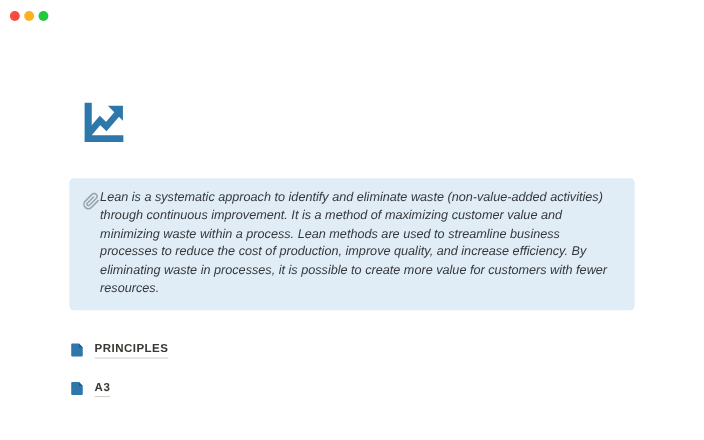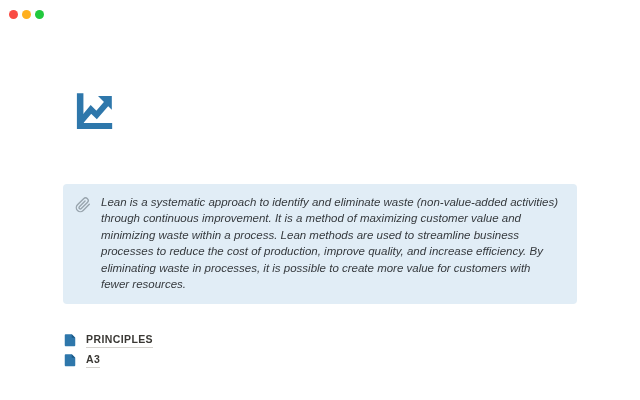--- a/index.html
+++ b/index.html
@@ -27,42 +27,41 @@
     width: 46px; height: 46px;
   }
   .page-title {
     margin-top: 27px;
     font-size: 23px;
     font-weight: 700;
     letter-spacing: 0.2px;
     color: #2f2d2a;
   }
   .callout {
-    margin-top: 50px;
+    margin-top: 28px;
     width: 514px;
     min-height: 89px;
     background: #e1edf6;
     border-radius: 4px;
     padding: 10px 16px 12px 12px;
     display: flex;
-    gap: 10px;
   }
   .callout .clip {
     flex: 0 0 16px; width: 16px; height: 16px; margin-top: 3px;
   }
   .callout-text {
     font-size: 11.5px;
     font-style: italic;
     line-height: 16.4px;
     color: #35393d;
   }
   .links { margin-top: 28px; }
   .link-row {
     display: flex; align-items: center; gap: 9px;
-    margin-bottom: 4px;
+    margin-bottom: 19px;
     height: 16px;
     cursor: pointer;
     width: fit-content;
   }
   .link-row .li-icon { width: 14px; height: 14px; flex: 0 0 14px; }
   .link-label {
     font-size: 10.5px;
     font-weight: 700;
     letter-spacing: 0.4px;
     color: #3a3834;

